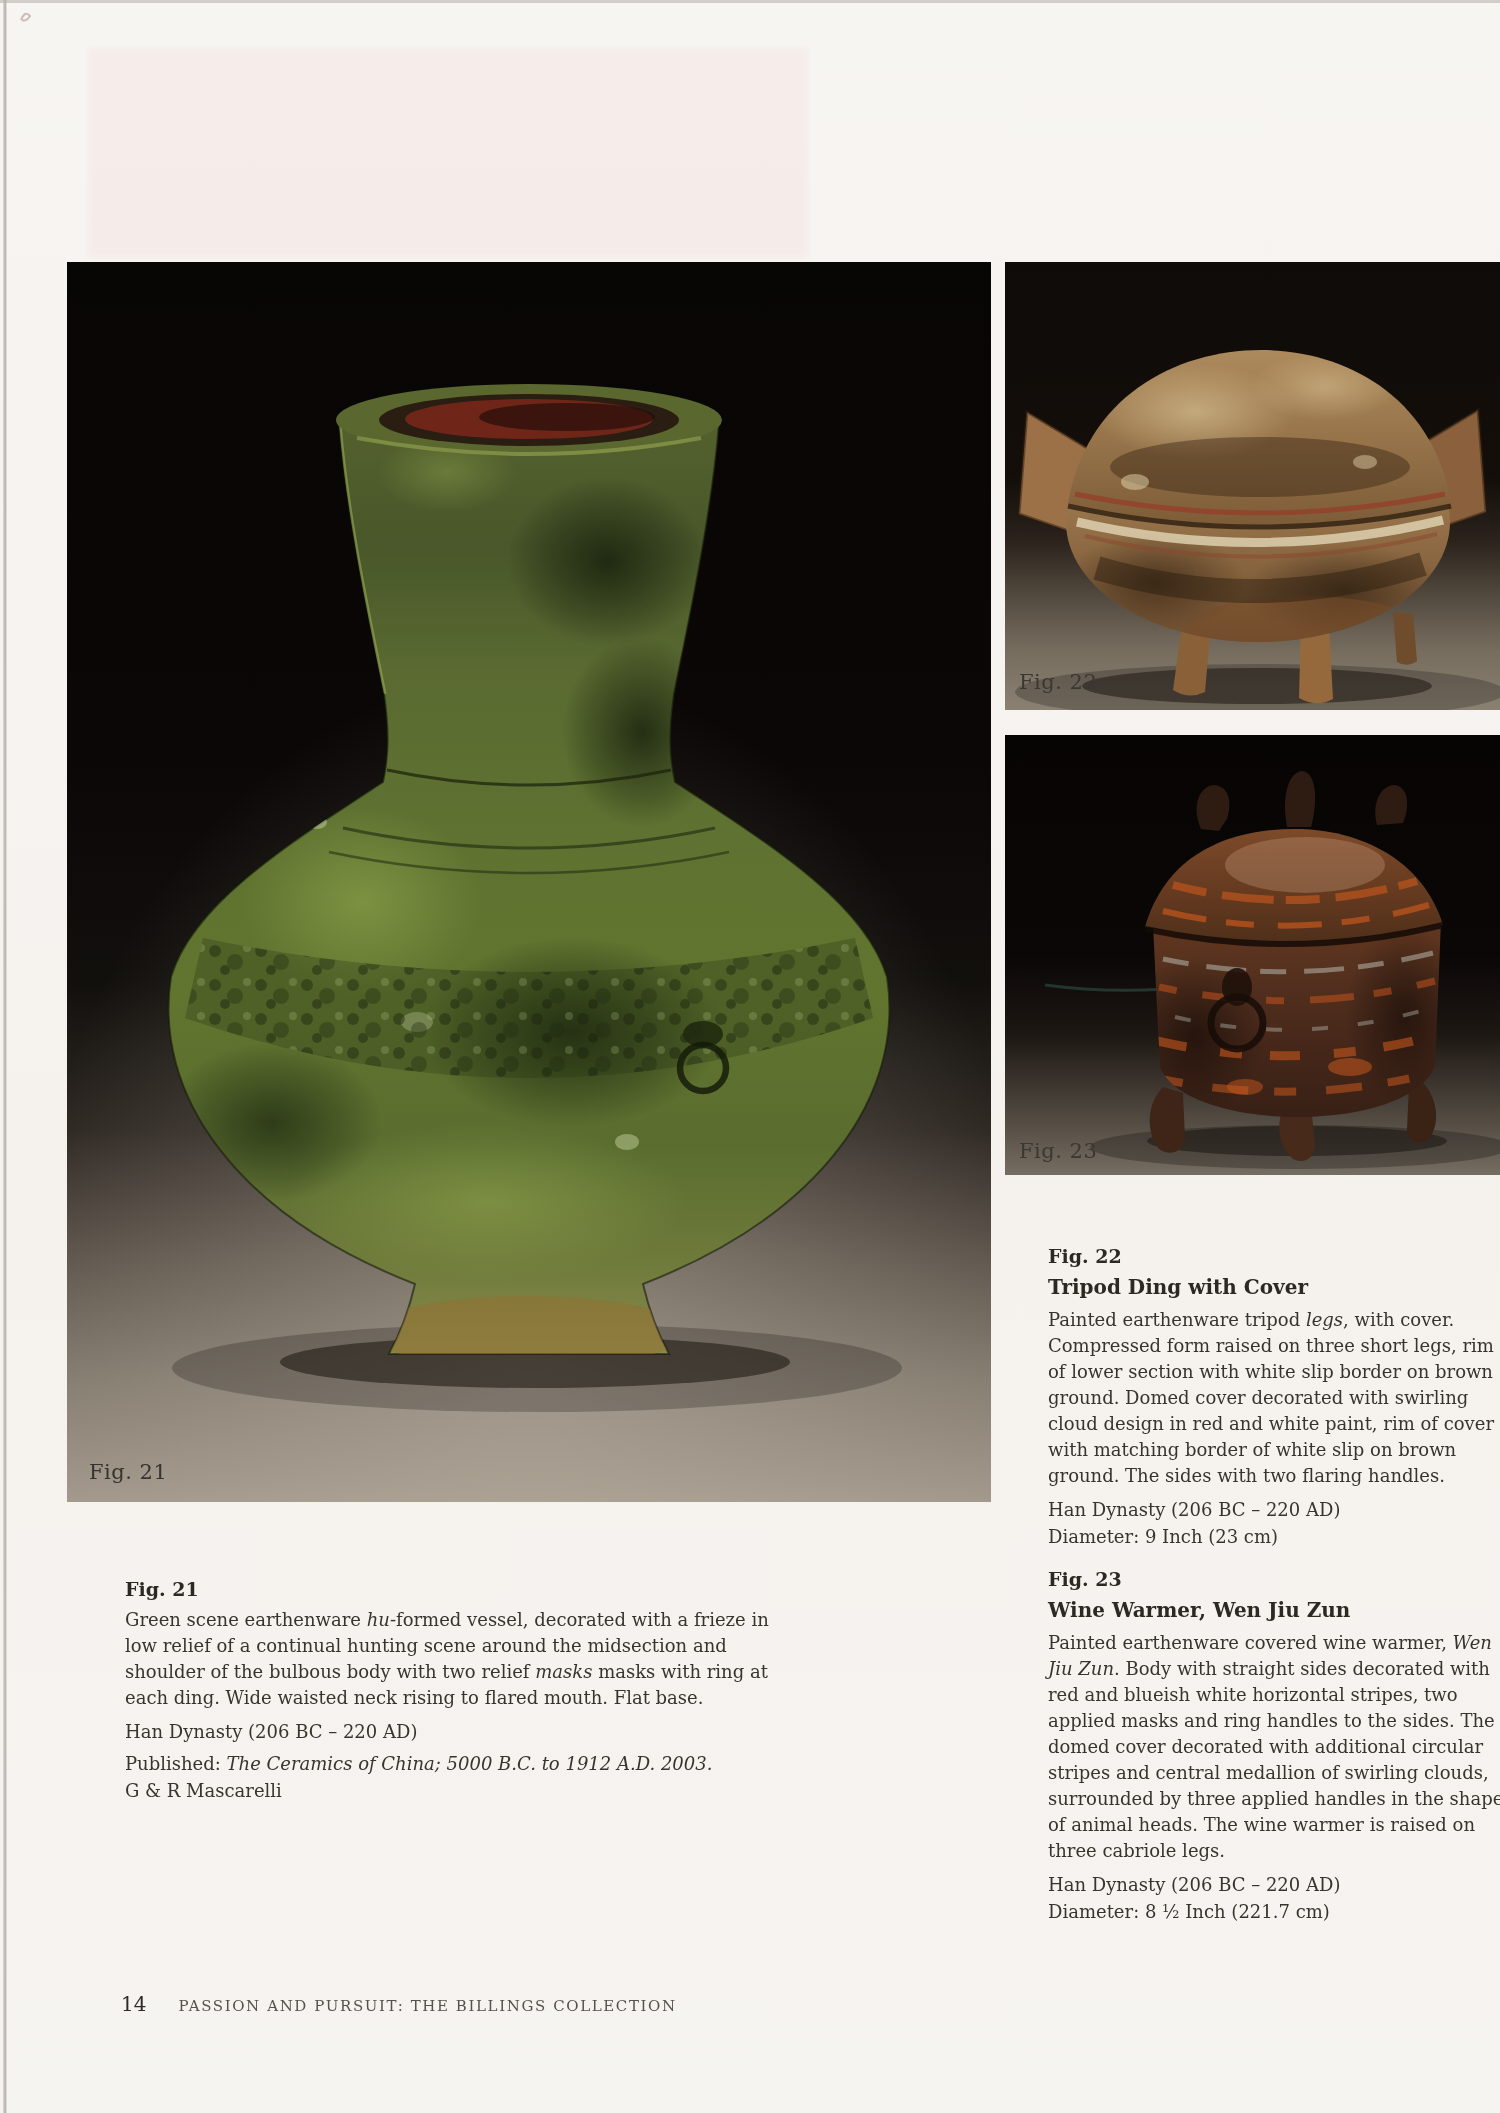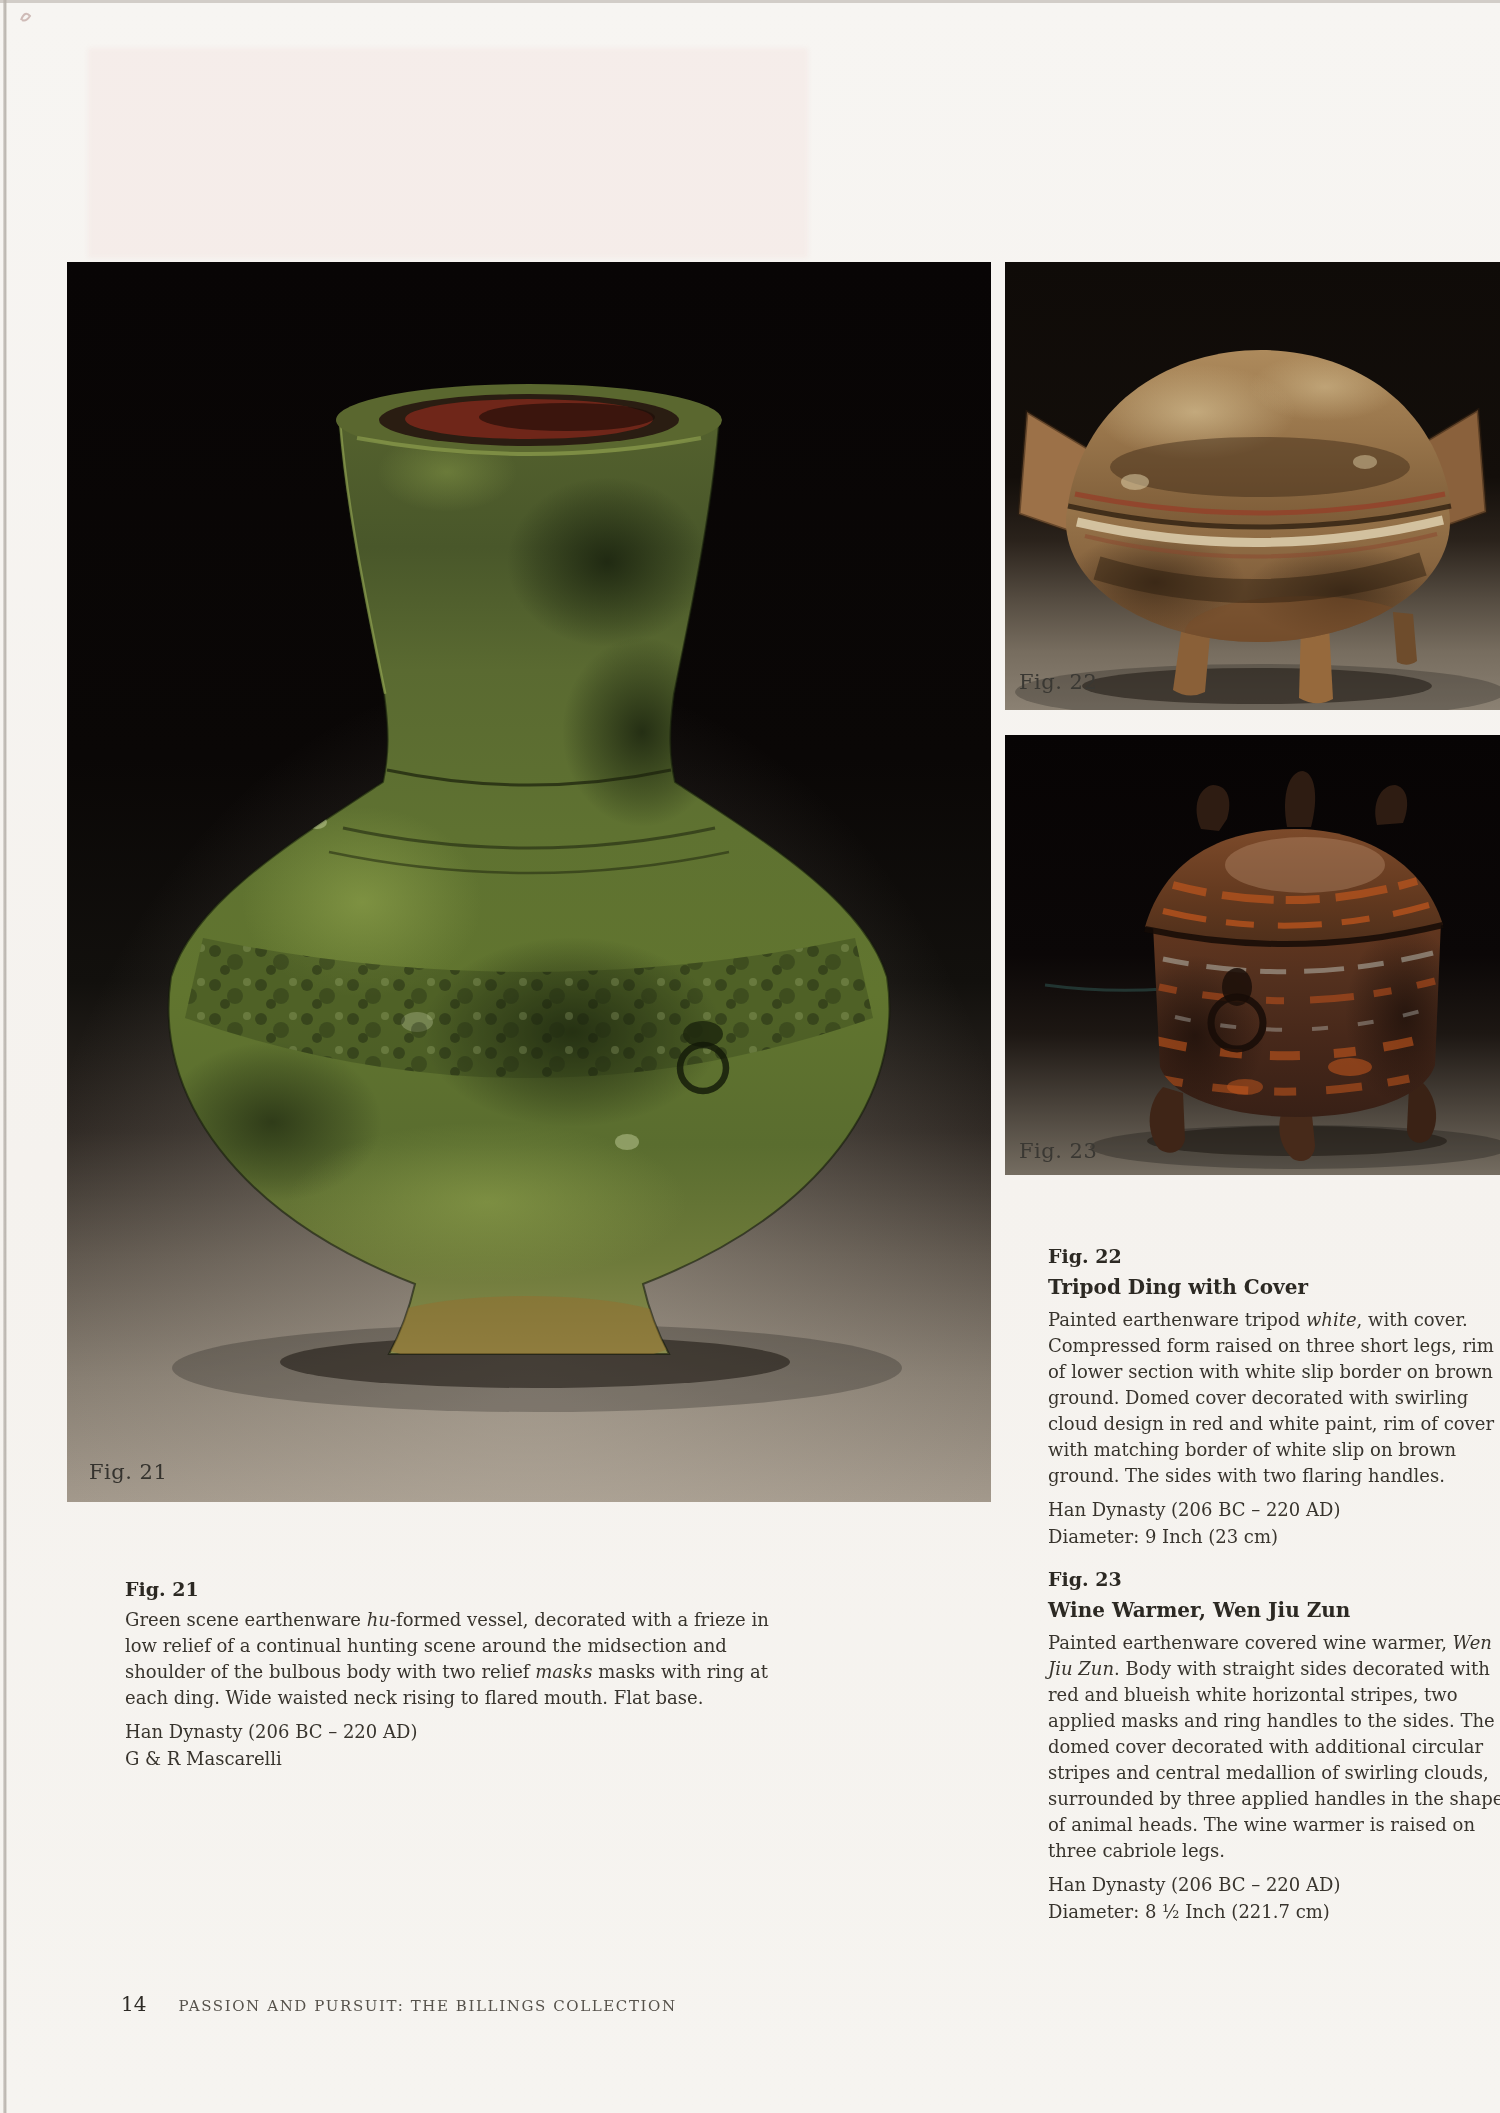--- a/index.html
+++ b/index.html
@@ -254,27 +254,28 @@
       <ellipse cx="232" cy="252" rx="15" ry="19" fill="rgba(30,17,10,.9)"></ellipse>
       <circle cx="232" cy="288" r="26" stroke="rgba(22,12,7,.85)" stroke-width="7" fill="none"></circle>
     </svg>
     <div class="photo-caption">Fig. 23</div>
   </div>
 
   <div class="entry" id="entry-fig21">
     <p class="fig-label">Fig. 21</p>
     <p class="desc"><span>Green scene earthenware </span><i>hu</i><span>-formed vessel, decorated with a frieze in low relief of a continual hunting scene around the midsection and shoulder of the bulbous body with two relief </span><i>masks</i><span> masks with ring at each ding. Wide waisted neck rising to flared mouth. Flat base.</span></p>
     <p class="meta">Han Dynasty (206 BC – 220 AD)</p>
+    <p class="pub"><span>Published: </span><i>The Ceramics of China; 5000 B.C. to 1912 A.D. 2003.</i></p>
     <p class="meta">G &amp; R Mascarelli</p>
   </div>
 
   <div class="entry" id="entry-fig22">
     <p class="fig-label">Fig. 22</p>
     <p class="entry-title">Tripod Ding with Cover</p>
-    <p class="desc"><span>Painted earthenware tripod </span><i>white</i><span>, with cover. Compressed form raised on three short legs, rim of lower section with white slip border on brown ground. Domed cover decorated with swirling cloud design in red and white paint, rim of cover with matching border of white slip on brown ground. The sides with two flaring handles.</span></p>
+    <p class="desc"><span>Painted earthenware tripod </span><i>legs</i><span>, with cover. Compressed form raised on three short legs, rim of lower section with white slip border on brown ground. Domed cover decorated with swirling cloud design in red and white paint, rim of cover with matching border of white slip on brown ground. The sides with two flaring handles.</span></p>
     <p class="meta">Han Dynasty (206 BC – 220 AD)</p>
     <p class="meta">Diameter: 9 Inch (23 cm)</p>
   </div>
 
   <div class="entry" id="entry-fig23">
     <p class="fig-label">Fig. 23</p>
     <p class="entry-title">Wine Warmer, Wen Jiu Zun</p>
     <p class="desc"><span>Painted earthenware covered wine warmer, </span><i>Wen Jiu Zun</i><span>. Body with straight sides decorated with red and blueish white horizontal stripes, two applied masks and ring handles to the sides. The domed cover decorated with additional circular stripes and central medallion of swirling clouds, surrounded by three applied handles in the shape of animal heads. The wine warmer is raised on three cabriole legs.</span></p>
     <p class="meta">Han Dynasty (206 BC – 220 AD)</p>
     <p class="meta">Diameter: 8 ½ Inch (221.7 cm)</p>

